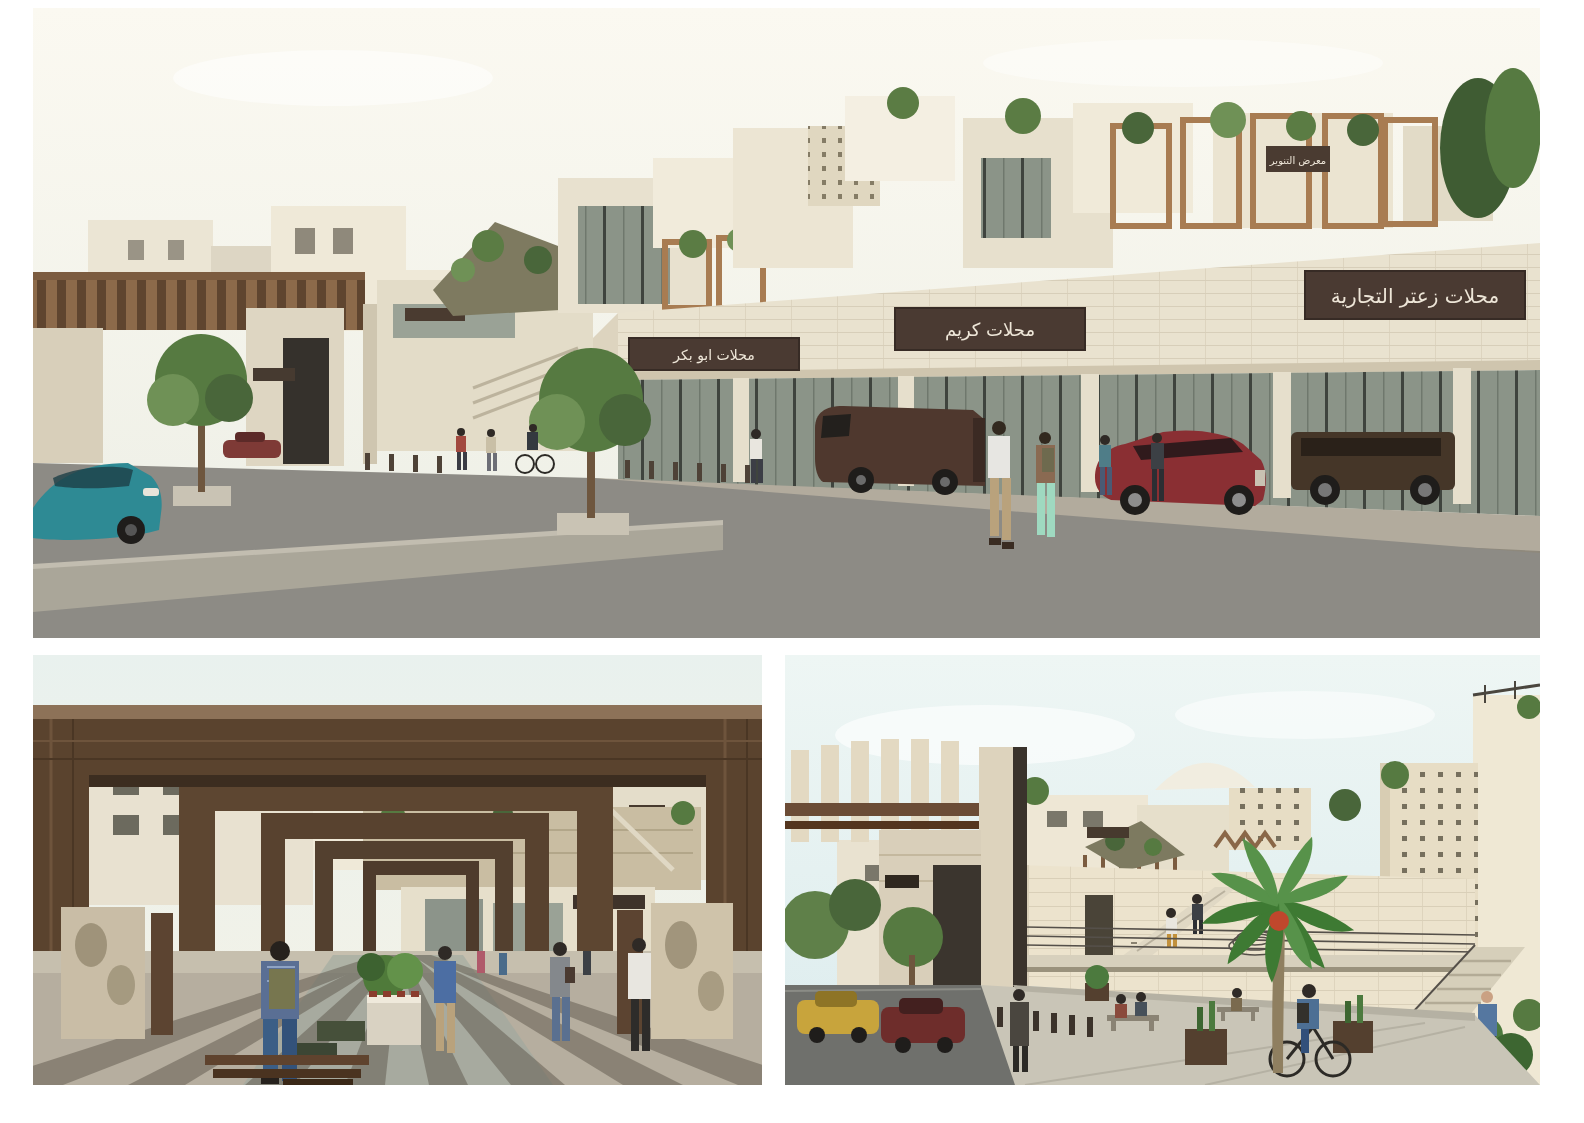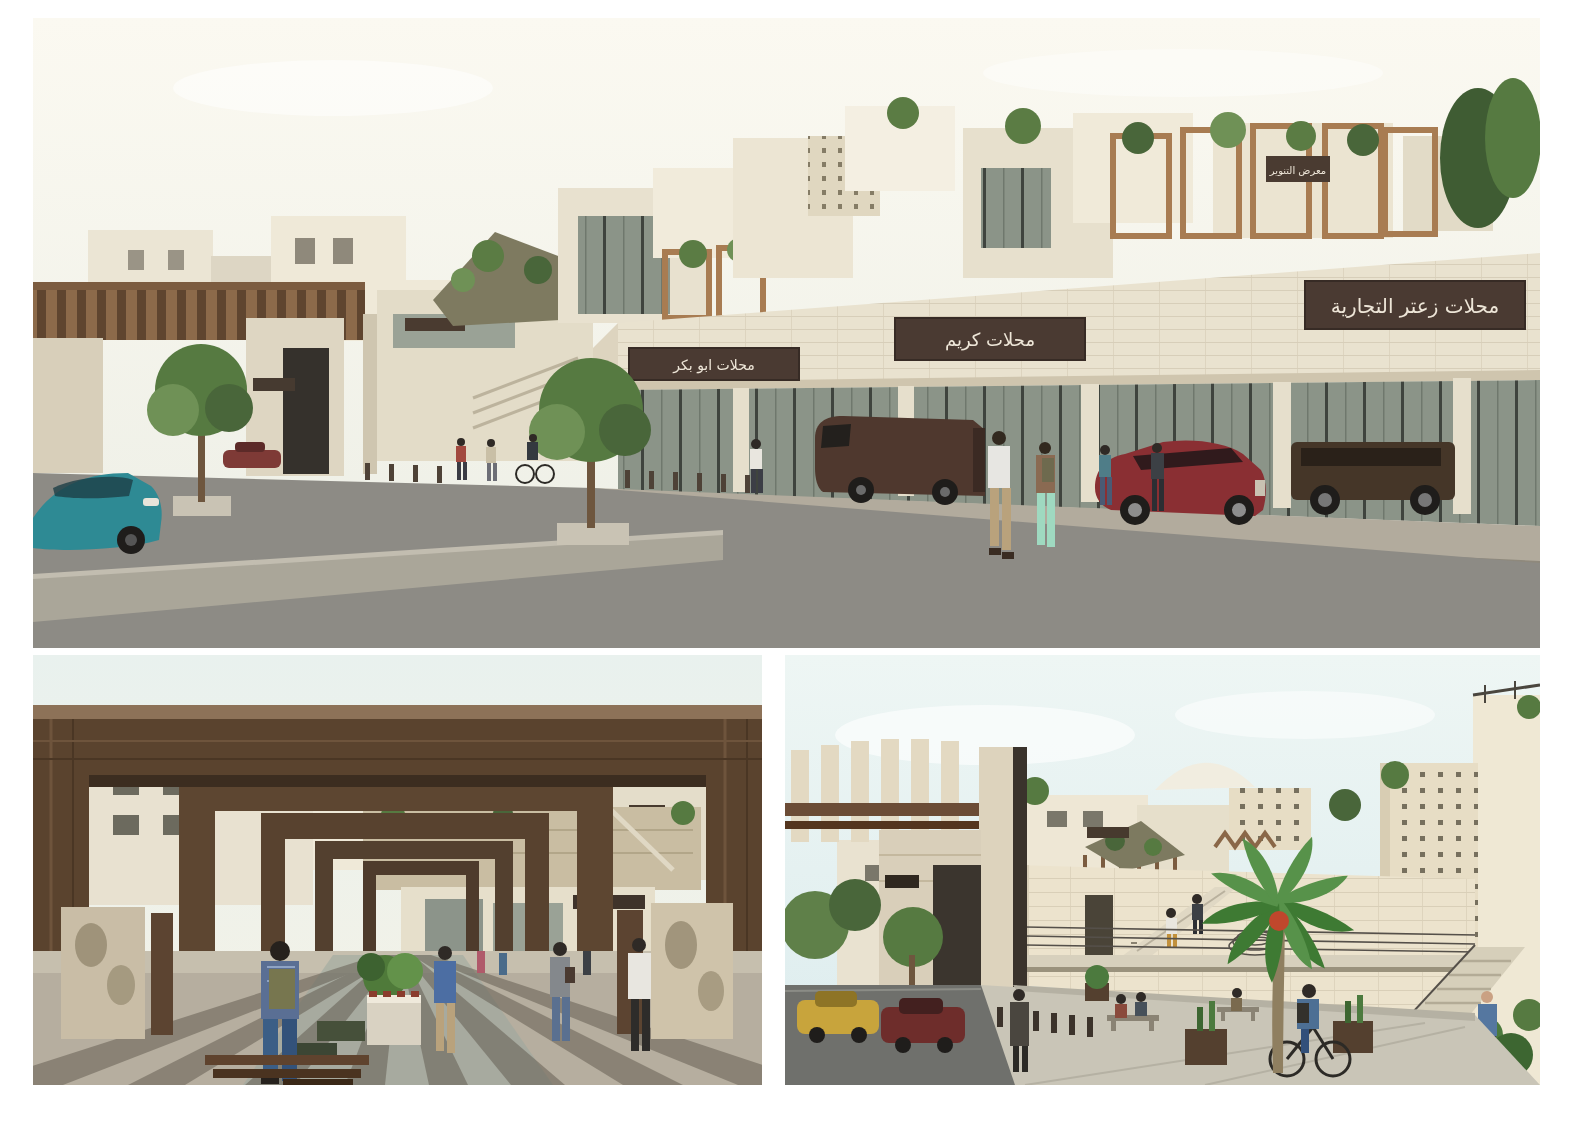--- a/index.html
+++ b/index.html
@@ -1,20 +1,20 @@
 <!DOCTYPE html>
 <html><head>
 <meta charset="utf-8">
 <style>
   html,body{margin:0;padding:0;background:#ffffff;}
   .canvas{position:relative;width:1584px;height:1123px;background:#ffffff;overflow:hidden;
           font-family:"DejaVu Sans",sans-serif;}
   .panel{position:absolute;margin:0;padding:0;}
   .panel svg{display:block;width:100%;height:100%;}
-  #panel-top{left:33px;top:18px;width:1507px;height:630px;}
+  #panel-top{left:33px;top:8px;width:1507px;height:630px;}
   #panel-bl{left:33px;top:655px;width:729px;height:430px;}
   #panel-br{left:785px;top:655px;width:755px;height:430px;}
   text.sign{font-family:"DejaVu Sans",sans-serif;fill:#eee6d8;text-anchor:middle;}
 </style>
 </head>
 <body>
 
 <div class="canvas">
 
   <figure class="panel" id="panel-top">

